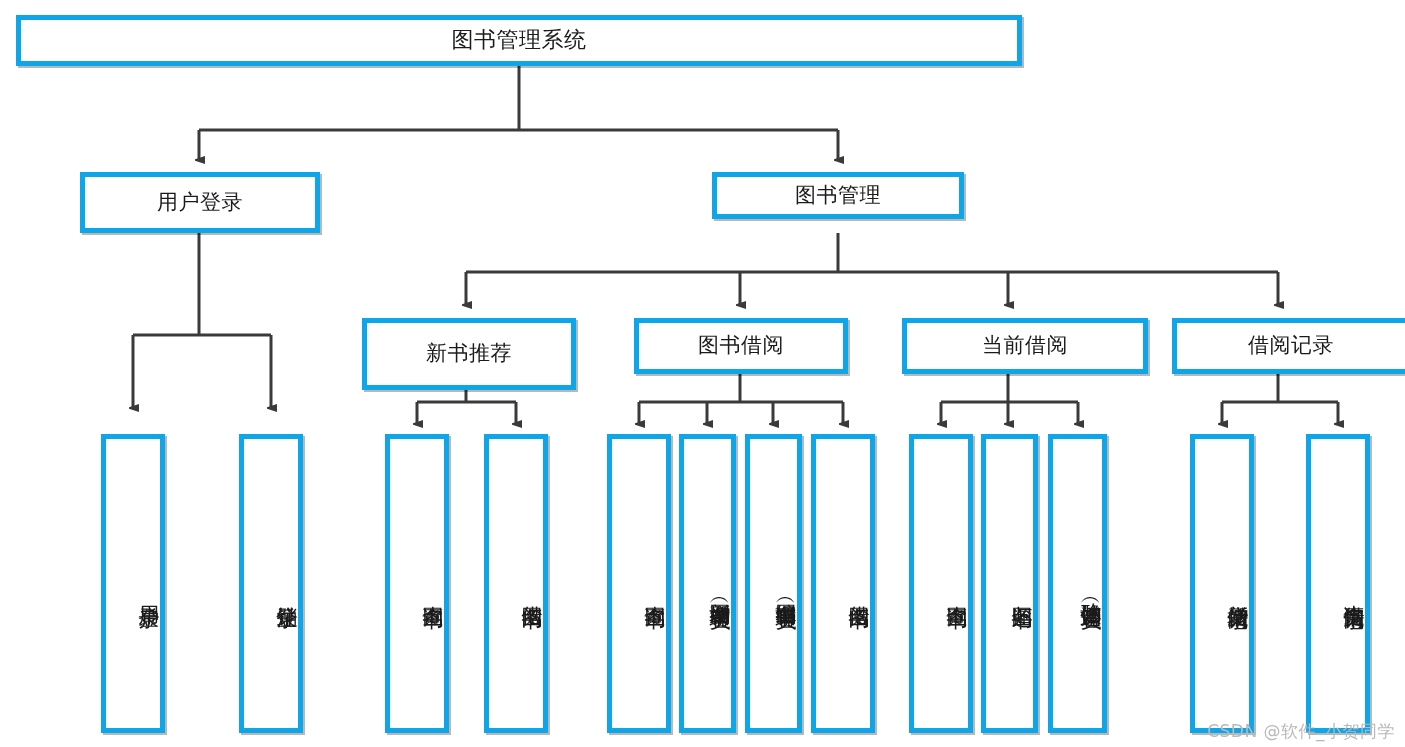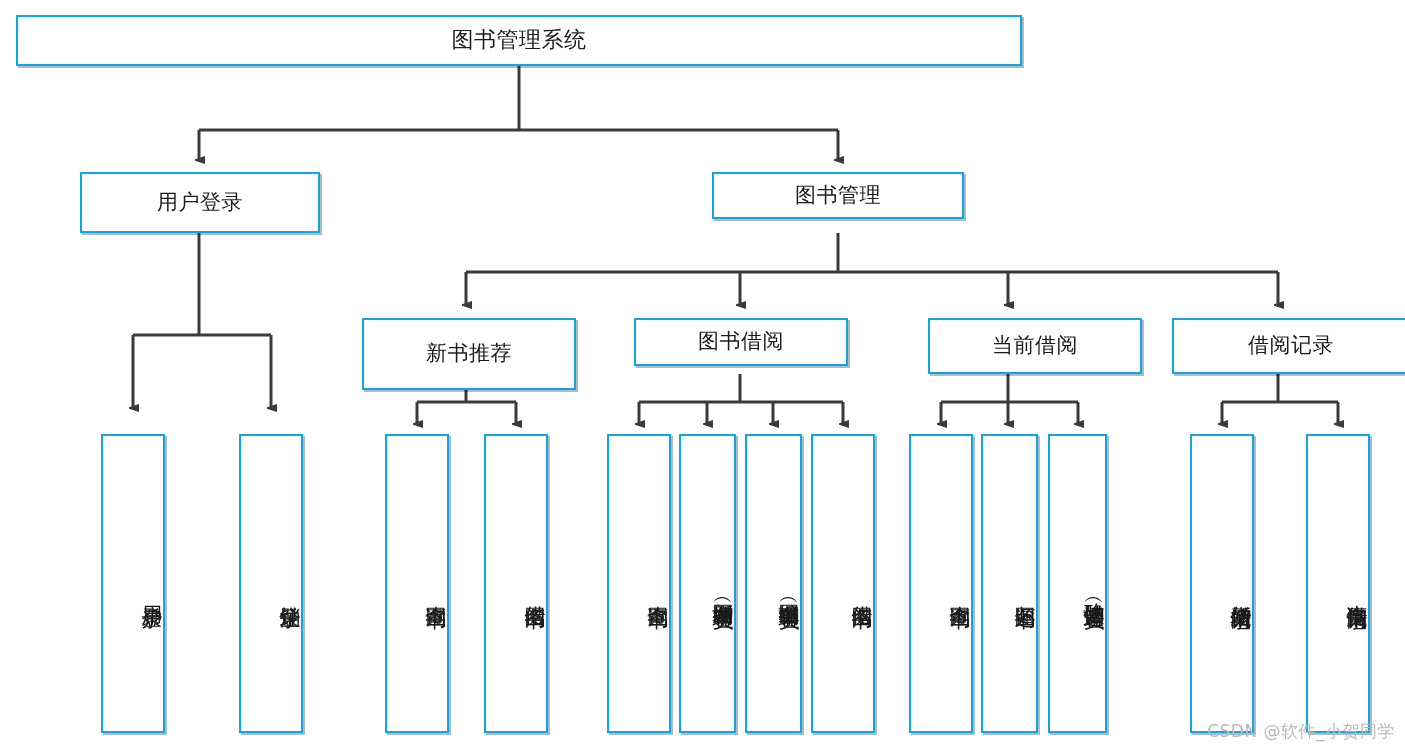--- a/index.html
+++ b/index.html
@@ -21,21 +21,21 @@
     position: absolute;
     left: 0;
     top: 0;
     width: 1405px;
     height: 747px;
     pointer-events: none;
   }
   .node {
     position: absolute;
     box-sizing: border-box;
-    border: 2px solid #0ea5e9;
+    border: 5px solid #0ea5e9;
     background: #ffffff;
     color: #1b1b1b;
     display: flex;
     align-items: center;
     justify-content: center;
     box-shadow: 2px 2px 0 rgba(0,0,0,0.28);
     z-index: 2;
   }
   .node-h {
     font-size: 21px;
@@ -131,23 +131,23 @@
   </svg>
 
   <div class="node node-h node-root" style="left:16px; top:15px; width:1006px; height:51px;">图书管理系统</div>
 
   <div class="node node-h" style="left:80px; top:172px; width:240px; height:61px;">用户登录</div>
 
   <div class="node node-h" style="left:712px; top:172px; width:252px; height:47px;">图书管理</div>
 
   <div class="node node-h" style="left:362px; top:318px; width:214px; height:72px;">新书推荐</div>
 
-  <div class="node node-h" style="left:634px; top:318px; width:214px; height:48px;">图书借阅</div>
+  <div class="node node-h" style="left:634px; top:318px; width:214px; height:56px;">图书借阅</div>
 
-  <div class="node node-h" style="left:902px; top:318px; width:214px; height:56px;margin-left:26px;">当前借阅</div>
+  <div class="node node-h" style="left:902px; top:318px; width:246px; height:56px;">当前借阅</div>
 
   <div class="node node-h" style="left:1172px; top:318px; width:238px; height:56px;">借阅记录</div>
 
   <div class="node node-v" style="left:101px; top:434px; width:64px; height:299px;">
     <span class="vtext">用户登录</span>
   </div>
   <div class="node node-v" style="left:239px; top:434px; width:64px; height:299px;">
     <span class="vtext">注销登录</span>
   </div>
 

